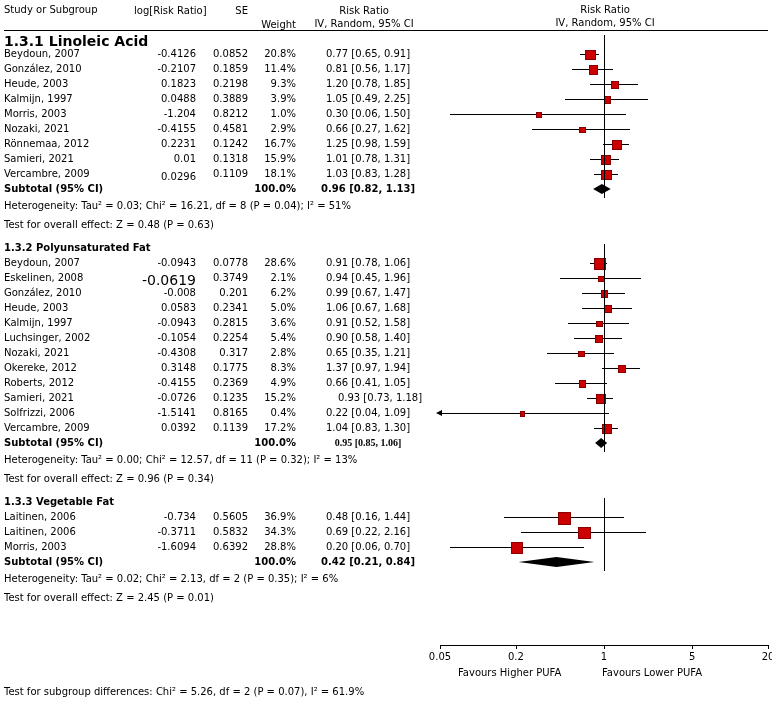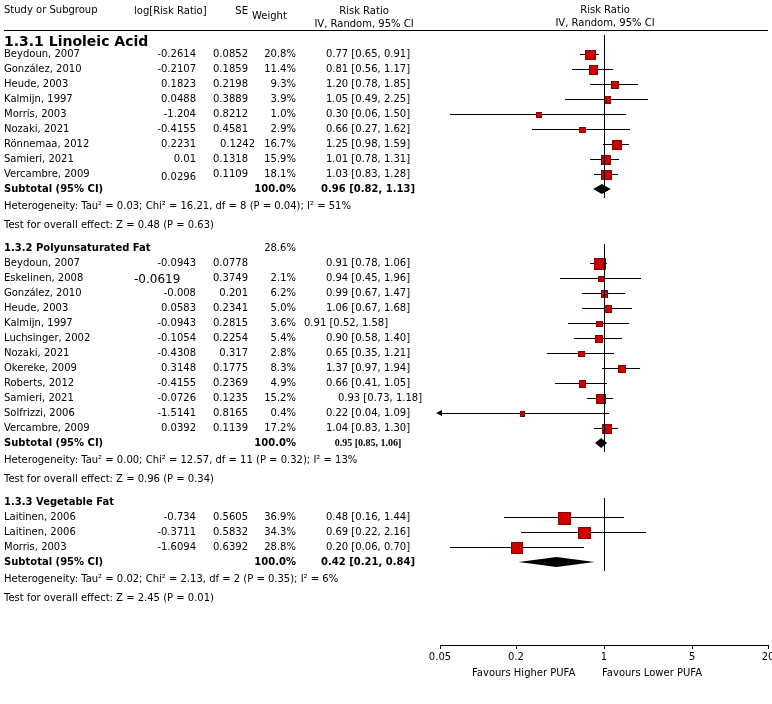--- a/index.html
+++ b/index.html
@@ -117,37 +117,37 @@
 </head>
 <body>
 
 <div id="forest">
 
   <div class="tbl">
     <div class="hdr-row">
       <span class="hdr-cell" style="left:0px; top:0;">Study or Subgroup</span>
       <span class="hdr-cell" style="left:130px; top:1px; width:62px; text-align:right;">log[Risk Ratio]</span>
       <span class="hdr-cell" style="left:196px; top:1px; width:48px; text-align:right;">SE</span>
-      <span class="hdr-cell" style="left:248px; top:6px; width:44px; text-align:left;">Weight</span>
+      <span class="hdr-cell" style="left:248px; top:15px; width:44px; text-align:right;">Weight</span>
       <span class="hdr-cell hdr-rr" style="left:300px; top:1px;">Risk Ratio</span>
       <span class="hdr-cell hdr-rr" style="left:300px; top:14px;">IV, Random, 95% CI</span>
     </div>
   </div>
 
   <div class="plot">
     <div class="plot-hdr">Risk Ratio</div>
     <div class="plot-hdr2">IV, Random, 95% CI</div>
   </div>
 
   <div class="rule" style="top:30px;"></div>
 
   <div id="body-layer">
       <div style="position: absolute; left: 4px; top: 33px; width: 300px; text-align: left; white-space: nowrap; font-size: 14px; font-weight: bold;">1.3.1 Linoleic Acid</div>
       <div style="position: absolute; left: 4px; top: 48px; width: 135px; text-align: left; white-space: nowrap; font-size: 10px;">Beydoun, 2007</div>
-      <div style="position: absolute; left: 134px; top: 48px; width: 62px; text-align: right; white-space: nowrap; font-size: 10px;">-0.2614</div>
+      <div style="position: absolute; left: 134px; top: 48px; width: 62px; text-align: right; white-space: nowrap; font-size: 10px;">-0.4126</div>
       <div style="position: absolute; left: 200px; top: 48px; width: 48px; text-align: right; white-space: nowrap; font-size: 10px;">0.0852</div>
       <div style="position: absolute; left: 252px; top: 48px; width: 44px; text-align: right; white-space: nowrap; font-size: 10px;">20.8%</div>
       <div style="position: absolute; left: 304px; top: 48px; width: 128px; text-align: center; white-space: nowrap; font-size: 10px;">0.77 [0.65, 0.91]</div>
       <div class="ci" style="left: 580.417px; top: 54px; width: 18.42px;"></div>
       <div class="marker" style="left: 585.285px; top: 49.5935px; width: 8.81302px; height: 8.81302px;"></div>
       <div style="position: absolute; left: 4px; top: 63px; width: 135px; text-align: left; white-space: nowrap; font-size: 10px;">González, 2010</div>
       <div style="position: absolute; left: 134px; top: 63px; width: 62px; text-align: right; white-space: nowrap; font-size: 10px;">-0.2107</div>
       <div style="position: absolute; left: 200px; top: 63px; width: 48px; text-align: right; white-space: nowrap; font-size: 10px;">0.1859</div>
       <div style="position: absolute; left: 252px; top: 63px; width: 44px; text-align: right; white-space: nowrap; font-size: 10px;">11.4%</div>
       <div style="position: absolute; left: 304px; top: 63px; width: 128px; text-align: center; white-space: nowrap; font-size: 10px;">0.81 [0.56, 1.17]</div>
@@ -176,21 +176,21 @@
       <div class="marker" style="left: 536.264px; top: 112.175px; width: 3.65px; height: 3.65px;"></div>
       <div style="position: absolute; left: 4px; top: 123px; width: 135px; text-align: left; white-space: nowrap; font-size: 10px;">Nozaki, 2021</div>
       <div style="position: absolute; left: 134px; top: 123px; width: 62px; text-align: right; white-space: nowrap; font-size: 10px;">-0.4155</div>
       <div style="position: absolute; left: 200px; top: 123px; width: 48px; text-align: right; white-space: nowrap; font-size: 10px;">0.4581</div>
       <div style="position: absolute; left: 252px; top: 123px; width: 44px; text-align: right; white-space: nowrap; font-size: 10px;">2.9%</div>
       <div style="position: absolute; left: 304px; top: 123px; width: 128px; text-align: center; white-space: nowrap; font-size: 10px;">0.66 [0.27, 1.62]</div>
       <div class="ci" style="left: 532.321px; top: 129px; width: 98.0891px;"></div>
       <div class="marker" style="left: 578.918px; top: 126.665px; width: 4.66926px; height: 4.66926px;"></div>
       <div style="position: absolute; left: 4px; top: 138px; width: 135px; text-align: left; white-space: nowrap; font-size: 10px;">Rönnemaa, 2012</div>
       <div style="position: absolute; left: 134px; top: 138px; width: 62px; text-align: right; white-space: nowrap; font-size: 10px;">0.2231</div>
-      <div style="position: absolute; left: 207px; top: 138px; width: 48px; text-align: right; white-space: nowrap; font-size: 10px;">0.1242</div>
+      <div style="position: absolute; left: 200px; top: 138px; width: 48px; text-align: right; white-space: nowrap; font-size: 10px;">0.1242</div>
       <div style="position: absolute; left: 252px; top: 138px; width: 44px; text-align: right; white-space: nowrap; font-size: 10px;">16.7%</div>
       <div style="position: absolute; left: 304px; top: 138px; width: 128px; text-align: center; white-space: nowrap; font-size: 10px;">1.25 [0.98, 1.59]</div>
       <div class="ci" style="left: 602.894px; top: 144px; width: 26.4929px;"></div>
       <div class="marker" style="left: 612.153px; top: 139.937px; width: 8.12552px; height: 8.12552px;"></div>
       <div style="position: absolute; left: 4px; top: 153px; width: 135px; text-align: left; white-space: nowrap; font-size: 10px;">Samieri, 2021</div>
       <div style="position: absolute; left: 134px; top: 153px; width: 62px; text-align: right; white-space: nowrap; font-size: 10px;">0.01</div>
       <div style="position: absolute; left: 200px; top: 153px; width: 48px; text-align: right; white-space: nowrap; font-size: 10px;">0.1318</div>
       <div style="position: absolute; left: 252px; top: 153px; width: 44px; text-align: right; white-space: nowrap; font-size: 10px;">15.9%</div>
       <div style="position: absolute; left: 304px; top: 153px; width: 128px; text-align: center; white-space: nowrap; font-size: 10px;">1.01 [0.78, 1.31]</div>
       <div class="ci" style="left: 590.398px; top: 159px; width: 28.3844px;"></div>
@@ -205,26 +205,26 @@
       <div style="position: absolute; left: 4px; top: 183px; width: 135px; text-align: left; white-space: nowrap; font-size: 10px; font-weight: bold;">Subtotal (95% CI)</div>
       <div style="position: absolute; left: 252px; top: 183px; width: 44px; text-align: right; white-space: nowrap; font-size: 10px; font-weight: bold;">100.0%</div>
       <div style="position: absolute; left: 304px; top: 183px; width: 128px; text-align: center; white-space: nowrap; font-size: 10px; font-weight: bold;">0.96 [0.82, 1.13]</div>
       <div style="position: absolute; left: 593.136px; top: 184px; width: 17.5549px; height: 10px; background: rgb(0, 0, 0); clip-path: polygon(0% 50%, 50% 0%, 100% 50%, 50% 100%);"></div>
       <div style="position: absolute; left: 4px; top: 200px; width: 440px; text-align: left; white-space: nowrap; font-size: 10px;">Heterogeneity: Tau² = 0.03; Chi² = 16.21, df = 8 (P = 0.04); I² = 51%</div>
       <div style="position: absolute; left: 4px; top: 219px; width: 440px; text-align: left; white-space: nowrap; font-size: 10px;">Test for overall effect: Z = 0.48 (P = 0.63)</div>
       <div style="position: absolute; left: 4px; top: 242px; width: 300px; text-align: left; white-space: nowrap; font-size: 10px; font-weight: bold;">1.3.2 Polyunsaturated Fat</div>
       <div style="position: absolute; left: 4px; top: 257px; width: 135px; text-align: left; white-space: nowrap; font-size: 10px;">Beydoun, 2007</div>
       <div style="position: absolute; left: 134px; top: 257px; width: 62px; text-align: right; white-space: nowrap; font-size: 10px;">-0.0943</div>
       <div style="position: absolute; left: 200px; top: 257px; width: 48px; text-align: right; white-space: nowrap; font-size: 10px;">0.0778</div>
-      <div style="position: absolute; left: 252px; top: 242px; width: 44px; text-align: right; white-space: nowrap; font-size: 10px;">28.6%</div>
+      <div style="position: absolute; left: 252px; top: 257px; width: 44px; text-align: right; white-space: nowrap; font-size: 10px;">28.6%</div>
       <div style="position: absolute; left: 304px; top: 257px; width: 128px; text-align: center; white-space: nowrap; font-size: 10px;">0.91 [0.78, 1.06]</div>
       <div class="ci" style="left: 590.398px; top: 263px; width: 16.7918px;"></div>
       <div class="marker" style="left: 593.86px; top: 258.023px; width: 9.95445px; height: 9.95445px;"></div>
       <div style="position: absolute; left: 4px; top: 272px; width: 135px; text-align: left; white-space: nowrap; font-size: 10px;">Eskelinen, 2008</div>
-      <div style="position: absolute; left: 134px; top: 272px; width: 62px; text-align: left; white-space: nowrap; font-size: 12px;">-0.0619</div>
+      <div style="position: absolute; left: 134px; top: 272px; width: 62px; text-align: right; white-space: nowrap; font-size: 14px;">-0.0619</div>
       <div style="position: absolute; left: 200px; top: 272px; width: 48px; text-align: right; white-space: nowrap; font-size: 10px;">0.3749</div>
       <div style="position: absolute; left: 252px; top: 272px; width: 44px; text-align: right; white-space: nowrap; font-size: 10px;">2.1%</div>
       <div style="position: absolute; left: 304px; top: 272px; width: 128px; text-align: center; white-space: nowrap; font-size: 10px;">0.94 [0.45, 1.96]</div>
       <div class="ci" style="left: 560.286px; top: 278px; width: 80.554px;"></div>
       <div class="marker" style="left: 598.462px; top: 275.849px; width: 4.30125px; height: 4.30125px;"></div>
       <div style="position: absolute; left: 4px; top: 287px; width: 135px; text-align: left; white-space: nowrap; font-size: 10px;">González, 2010</div>
       <div style="position: absolute; left: 134px; top: 287px; width: 62px; text-align: right; white-space: nowrap; font-size: 10px;">-0.008</div>
       <div style="position: absolute; left: 200px; top: 287px; width: 48px; text-align: right; white-space: nowrap; font-size: 10px;">0.201</div>
       <div style="position: absolute; left: 252px; top: 287px; width: 44px; text-align: right; white-space: nowrap; font-size: 10px;">6.2%</div>
       <div style="position: absolute; left: 304px; top: 287px; width: 128px; text-align: center; white-space: nowrap; font-size: 10px;">0.99 [0.67, 1.47]</div>
@@ -234,38 +234,38 @@
       <div style="position: absolute; left: 134px; top: 302px; width: 62px; text-align: right; white-space: nowrap; font-size: 10px;">0.0583</div>
       <div style="position: absolute; left: 200px; top: 302px; width: 48px; text-align: right; white-space: nowrap; font-size: 10px;">0.2341</div>
       <div style="position: absolute; left: 252px; top: 302px; width: 44px; text-align: right; white-space: nowrap; font-size: 10px;">5.0%</div>
       <div style="position: absolute; left: 304px; top: 302px; width: 128px; text-align: center; white-space: nowrap; font-size: 10px;">1.06 [0.67, 1.68]</div>
       <div class="ci" style="left: 582.076px; top: 308px; width: 50.3251px;"></div>
       <div class="marker" style="left: 604.469px; top: 305.279px; width: 5.4423px; height: 5.4423px;"></div>
       <div style="position: absolute; left: 4px; top: 317px; width: 135px; text-align: left; white-space: nowrap; font-size: 10px;">Kalmijn, 1997</div>
       <div style="position: absolute; left: 134px; top: 317px; width: 62px; text-align: right; white-space: nowrap; font-size: 10px;">-0.0943</div>
       <div style="position: absolute; left: 200px; top: 317px; width: 48px; text-align: right; white-space: nowrap; font-size: 10px;">0.2815</div>
       <div style="position: absolute; left: 252px; top: 317px; width: 44px; text-align: right; white-space: nowrap; font-size: 10px;">3.6%</div>
-      <div style="position: absolute; left: 304px; top: 317px; width: 128px; white-space: nowrap; font-size: 10px;">0.91 [0.52, 1.58]</div>
+      <div style="position: absolute; left: 304px; top: 317px; width: 128px; text-align: center; white-space: nowrap; font-size: 10px;">0.91 [0.52, 1.58]</div>
       <div class="ci" style="left: 568.201px; top: 323px; width: 60.8404px;"></div>
       <div class="marker" style="left: 596.361px; top: 320.524px; width: 4.95118px; height: 4.95118px;"></div>
       <div style="position: absolute; left: 4px; top: 332px; width: 135px; text-align: left; white-space: nowrap; font-size: 10px;">Luchsinger, 2002</div>
       <div style="position: absolute; left: 134px; top: 332px; width: 62px; text-align: right; white-space: nowrap; font-size: 10px;">-0.1054</div>
       <div style="position: absolute; left: 200px; top: 332px; width: 48px; text-align: right; white-space: nowrap; font-size: 10px;">0.2254</div>
       <div style="position: absolute; left: 252px; top: 332px; width: 44px; text-align: right; white-space: nowrap; font-size: 10px;">5.4%</div>
       <div style="position: absolute; left: 304px; top: 332px; width: 128px; text-align: center; white-space: nowrap; font-size: 10px;">0.90 [0.58, 1.40]</div>
       <div class="ci" style="left: 574.179px; top: 338px; width: 48.2409px;"></div>
       <div class="marker" style="left: 595.447px; top: 335.215px; width: 5.5695px; height: 5.5695px;"></div>
       <div style="position: absolute; left: 4px; top: 347px; width: 135px; text-align: left; white-space: nowrap; font-size: 10px;">Nozaki, 2021</div>
       <div style="position: absolute; left: 134px; top: 347px; width: 62px; text-align: right; white-space: nowrap; font-size: 10px;">-0.4308</div>
       <div style="position: absolute; left: 200px; top: 347px; width: 48px; text-align: right; white-space: nowrap; font-size: 10px;">0.317</div>
       <div style="position: absolute; left: 252px; top: 347px; width: 44px; text-align: right; white-space: nowrap; font-size: 10px;">2.8%</div>
       <div style="position: absolute; left: 304px; top: 347px; width: 128px; text-align: center; white-space: nowrap; font-size: 10px;">0.65 [0.35, 1.21]</div>
       <div class="ci" style="left: 546.528px; top: 353px; width: 67.9075px;"></div>
       <div class="marker" style="left: 578.104px; top: 350.687px; width: 4.62631px; height: 4.62631px;"></div>
-      <div style="position: absolute; left: 4px; top: 362px; width: 135px; text-align: left; white-space: nowrap; font-size: 10px;">Okereke, 2009</div>
+      <div style="position: absolute; left: 4px; top: 362px; width: 135px; text-align: left; white-space: nowrap; font-size: 10px;">Okereke, 2012</div>
       <div style="position: absolute; left: 134px; top: 362px; width: 62px; text-align: right; white-space: nowrap; font-size: 10px;">0.3148</div>
       <div style="position: absolute; left: 200px; top: 362px; width: 48px; text-align: right; white-space: nowrap; font-size: 10px;">0.1775</div>
       <div style="position: absolute; left: 252px; top: 362px; width: 44px; text-align: right; white-space: nowrap; font-size: 10px;">8.3%</div>
       <div style="position: absolute; left: 304px; top: 362px; width: 128px; text-align: center; white-space: nowrap; font-size: 10px;">1.37 [0.97, 1.94]</div>
       <div class="ci" style="left: 602.333px; top: 368px; width: 37.946px;"></div>
       <div class="marker" style="left: 618.045px; top: 364.811px; width: 6.37741px; height: 6.37741px;"></div>
       <div style="position: absolute; left: 4px; top: 377px; width: 135px; text-align: left; white-space: nowrap; font-size: 10px;">Roberts, 2012</div>
       <div style="position: absolute; left: 134px; top: 377px; width: 62px; text-align: right; white-space: nowrap; font-size: 10px;">-0.4155</div>
       <div style="position: absolute; left: 200px; top: 377px; width: 48px; text-align: right; white-space: nowrap; font-size: 10px;">0.2369</div>
       <div style="position: absolute; left: 252px; top: 377px; width: 44px; text-align: right; white-space: nowrap; font-size: 10px;">4.9%</div>
@@ -335,17 +335,18 @@
       <div class="tick" style="left: 440px; top: 645px;"></div>
       <div style="position: absolute; left: 420px; top: 651px; width: 40px; text-align: center; white-space: nowrap; font-size: 10px;">0.05</div>
       <div class="tick" style="left: 515.892px; top: 645px;"></div>
       <div style="position: absolute; left: 495.892px; top: 651px; width: 40px; text-align: center; white-space: nowrap; font-size: 10px;">0.2</div>
       <div class="tick" style="left: 604px; top: 645px;"></div>
       <div style="position: absolute; left: 584px; top: 651px; width: 40px; text-align: center; white-space: nowrap; font-size: 10px;">1</div>
       <div class="tick" style="left: 692.108px; top: 645px;"></div>
       <div style="position: absolute; left: 672.108px; top: 651px; width: 40px; text-align: center; white-space: nowrap; font-size: 10px;">5</div>
       <div class="tick" style="left: 768px; top: 645px;"></div>
       <div style="position: absolute; left: 748px; top: 651px; width: 40px; text-align: center; white-space: nowrap; font-size: 10px;">20</div>
-      <div style="position: absolute; left: 472px; top: 667px; width: 150px; text-align: left; white-space: nowrap; font-size: 10px;">Favours Higher PUFA</div>
+      <div style="position: absolute; left: 458px; top: 667px; width: 150px; text-align: left; white-space: nowrap; font-size: 10px;">Favours Higher PUFA</div>
       <div style="position: absolute; left: 602px; top: 667px; width: 160px; text-align: left; white-space: nowrap; font-size: 10px;">Favours Lower PUFA</div>
     </div>
 
+  <div class="footer-note" style="top:686px;">Test for subgroup differences: Chi² = 5.26, df = 2 (P = 0.07), I² = 61.9%</div>
 </div>
 
 </body></html>

